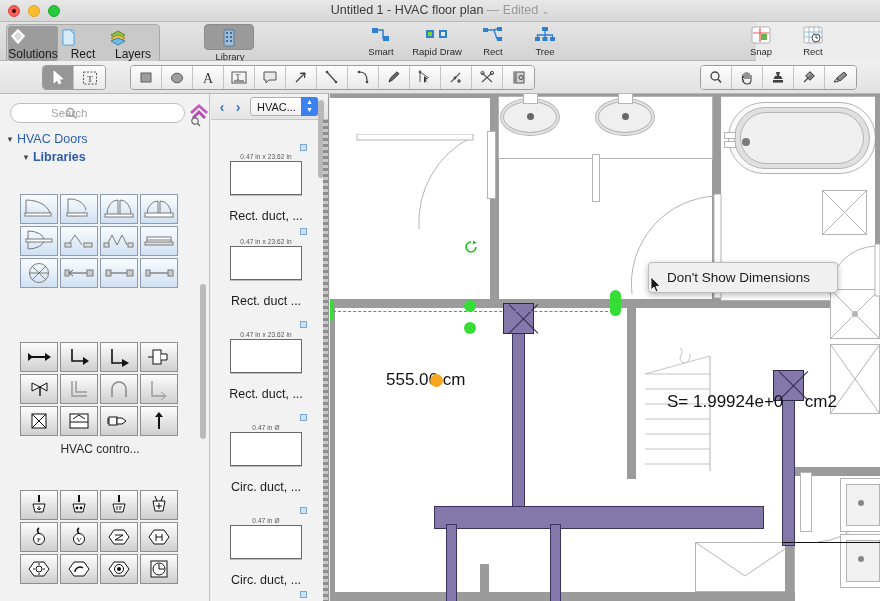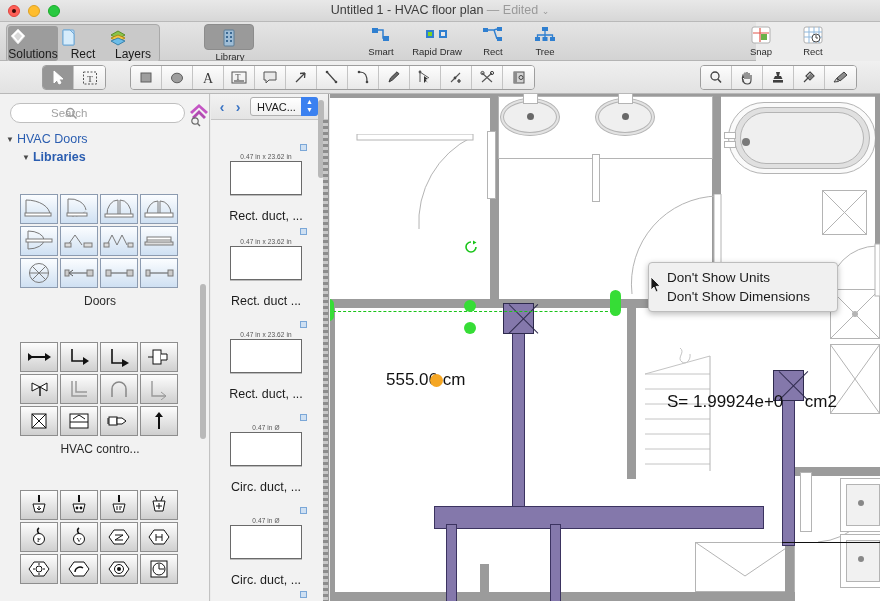--- a/index.html
+++ b/index.html
@@ -583,21 +583,20 @@
             </svg>
           </div>
         <div class="st-cell">
             <svg width="34" height="26" viewBox="0 0 34 26">
               <path d="M8 13 h18" stroke="#555"></path>
               <rect x="4" y="10" width="4" height="6" fill="#ccc" stroke="#7a7a7a"></rect>
               <rect x="26" y="10" width="5" height="6" fill="#ccc" stroke="#7a7a7a"></rect>
             </svg>
           </div>
       </div>
-      <div class="st-label">Doors</div>
     </div>
 
     <div class="stencil-block" style="top:248px;">
       <div class="stencil-grid">
         <div class="st-cell grey">
             <svg width="30" height="22" viewBox="0 0 30 22">
               <path d="M4 11 h17" stroke="#111" stroke-width="2"></path>
               <path d="M4 7 l5 4 l-5 4z" fill="#111"></path>
               <path d="M21 7 l6 4 l-6 4z" fill="#111"></path>
             </svg>
@@ -957,21 +956,20 @@
     <div class="orangedot" style="left:100px;top:280px;"></div>
 
     <div class="dimtext" style="left:337px;top:298px;text-align:right;">
       <span>S=</span>
       <span>1.99924e+0</span>
       <span style="display:inline-block;width:12px"></span>
       <span>cm2</span>
     </div>
 
     <div class="ctxmenu" style="left:318px;top:168px;">
-      <div class="ctx-item">Don't Show Units</div>
       <div class="ctx-item">Don't Show Dimensions</div>
     </div>
     <div class="cursor-arrow" style="left:320px;top:182px;">
       <svg width="12" height="18" viewBox="0 0 12 18">
           <path d="M1 1 L1 14 L4 11 L6 16 L8 15 L6 10.5 L10 10 Z" fill="#1b1b1b" stroke="#fff" stroke-width="0.8"></path>
         </svg>
     </div>
   </div>
 
   <div class="panel-logo">

